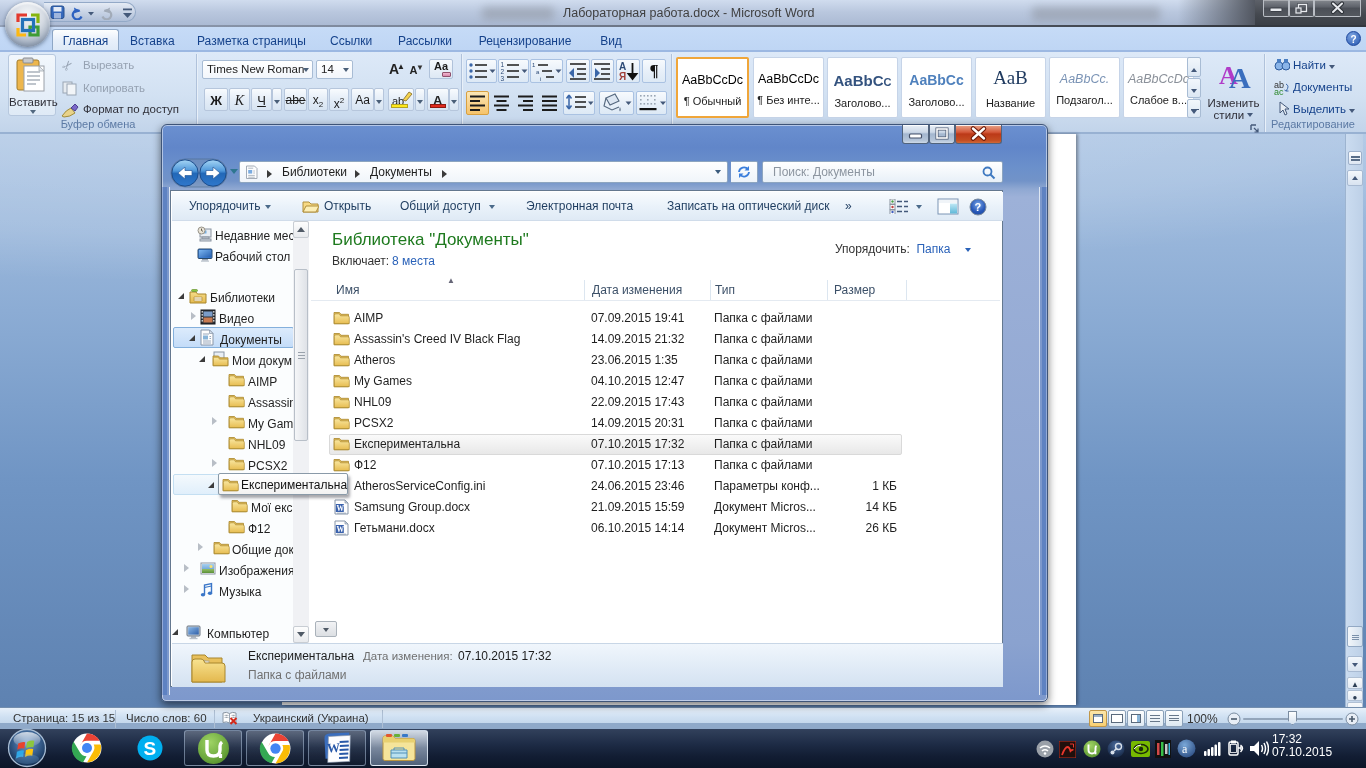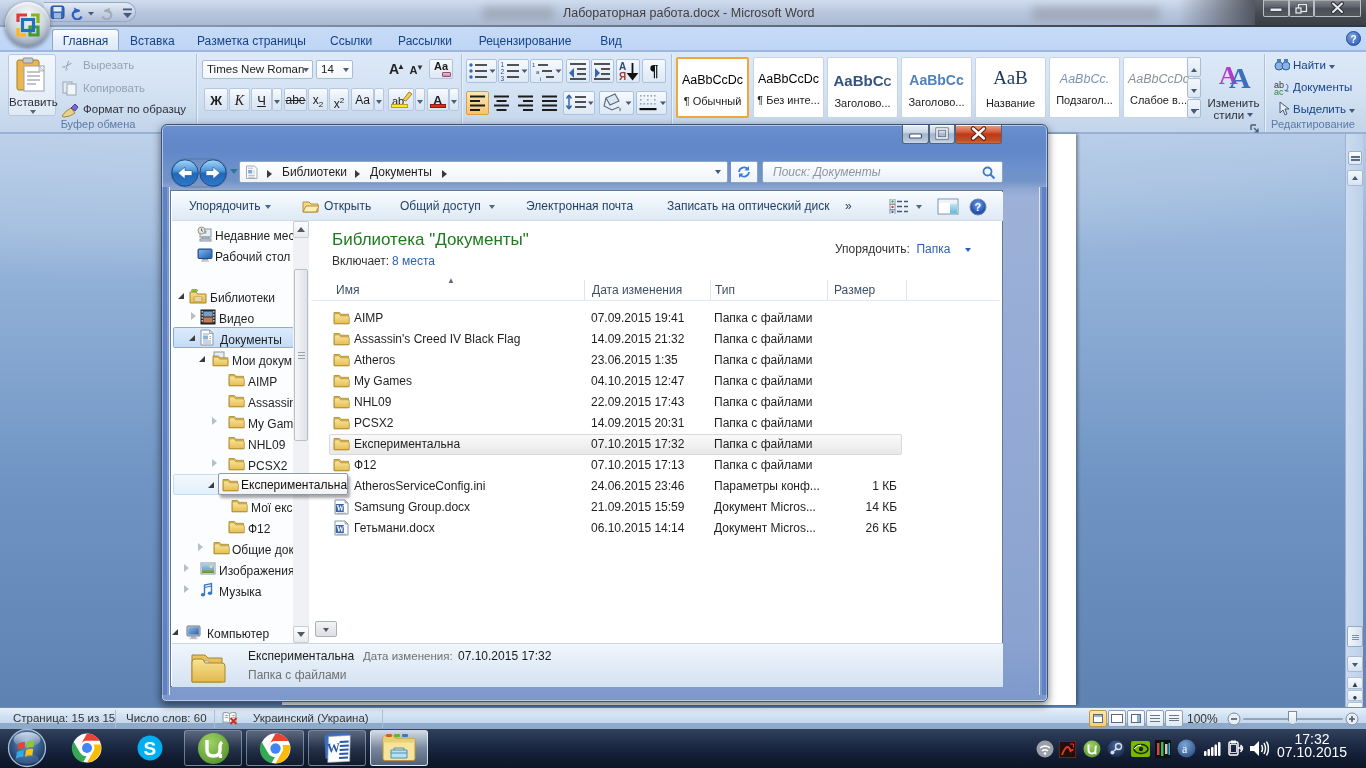--- a/index.html
+++ b/index.html
@@ -44,21 +44,21 @@
 #swoosh{left:0;top:134px;width:1366px;height:220px;background:radial-gradient(ellipse 2000px 310px at 360px -70px,rgba(255,255,255,.32),rgba(255,255,255,.13) 56%,rgba(255,255,255,0) 71%)}
 #wordpage{left:282px;top:134px;width:794px;height:571px;background:#fff;box-shadow:2px 0 3px rgba(0,0,0,.35)}
 #wscroll{left:1345px;top:134px;width:18px;height:573px;background:linear-gradient(90deg,#cbdcf0,#bdd0e7);border-left:1px solid #9db4d0}
 
 #statusbar{left:0;top:707px;width:1366px;height:16px;background:linear-gradient(#e7f0fa,#cfe0f2 60%,#c5d8ec);border-top:1px solid #738eae;font-size:11.5px;color:#333}
 .ssep{position:absolute;top:2px;width:1px;height:18px;background:#aebfd4}
 
 #taskbar{left:0;top:729px;width:1366px;height:39px;background:linear-gradient(#32415c,#1d2b45 40%,#121d33 70%,#0c1628)}
 .tbtn{position:absolute;top:730px;height:36px;border:1px solid rgba(170,190,215,.55);border-radius:3px;background:linear-gradient(rgba(255,255,255,.22),rgba(255,255,255,.06) 50%,rgba(255,255,255,.02))}
 .tbtn.active{background:linear-gradient(rgba(238,245,252,.85),rgba(200,216,235,.55) 50%,rgba(165,190,220,.45));border-color:rgba(230,240,250,.8)}
-#clock{right:14px;top:733px;width:80px;color:#fff;font-size:14px;text-align:center;line-height:13px}
+#clock{right:14px;top:733px;width:80px;color:#fff;font-size:12px;line-height:13px}
 
 #explorer{left:161px;top:124px;width:887px;height:578px;border-radius:6px 6px 5px 5px;background:linear-gradient(180deg,#6b90d0,#6186c9 22px,#6b90cb 42px,#7293c8 56px,#8fa8d2 64px,#9db1d8 72px,#8aa2cf 90%,#7d98cc);border:1px solid #3f5578;box-shadow:0 3px 9px rgba(0,0,0,.55), inset 0 0 0 1px rgba(255,255,255,.5)}
 #excontent{position:absolute;left:8px;top:65px;width:833px;height:497px;background:#fff;border:1px solid #64788f}
 .ecap{position:absolute;top:0;height:19px;border:1px solid #51637c;border-top:none;border-radius:0 0 3px 3px;background:linear-gradient(#e9eff6,#ccd8e7 40%,#a3b6cf 50%,#b4c4d8 85%,#cdd9e7);box-shadow:inset 0 1px 0 rgba(255,255,255,.85)}
 #eclose{background:linear-gradient(#e8a58c,#d4593a 40%,#bc3918 50%,#c44d22 85%,#d06838)}
 
 .navbox{position:absolute;top:36px;height:22px;background:linear-gradient(#fff,#f0f5fa);border:1px solid #8da5c0;border-radius:2px;font-size:12px;color:#1f1f1f}
 
 #etoolbar{position:absolute;left:1px;top:1px;width:831px;height:29px;background:linear-gradient(#f9fcfe,#eaf2fa 50%,#dfeaf5);border-bottom:1px solid #d0dcea;font-size:12px;color:#1e3c5f}
 
@@ -155,21 +155,21 @@
  <div class="gray" style="position:absolute;left:83px;top:7px;font-size:11.5px">Вырезать</div>
  <svg style="position:absolute;left:62px;top:29px" width="16" height="15" viewBox="0 0 16 15">
       <rect x="1" y="1" width="9" height="11" fill="#e6ebf0" stroke="#9aa6b4"></rect>
       <rect x="5" y="3" width="9" height="11" fill="#f2f5f8" stroke="#9aa6b4"></rect>
     </svg>
  <div class="gray" style="position:absolute;left:83px;top:30px;font-size:11.5px">Копировать</div>
  <svg style="position:absolute;left:60px;top:50px" width="20" height="17" viewBox="0 0 20 17">
   <path d="M2 14 q4 -6 9 -8 l4 5 q-5 4 -11 4 z" fill="#e8d28a" stroke="#a08c3c"></path>
   <path d="M11 6 l4 -4 3 3 -3 4 z" fill="#7a68c8" stroke="#4c3e90"></path>
  </svg>
- <div style="position:absolute;left:83px;top:51px;font-size:11.5px;color:#2f2f38">Формат по образцу</div>
+ <div style="position:absolute;left:83px;top:51px;font-size:11.5px;color:#2f2f38">Формат по доступ</div>
  <div class="rlabel" style="left:0;width:196px">Буфер обмена</div>
 
  <div class="combo" style="left:202px;top:8px;width:111px;height:19px">Times New Roman<span style="position:absolute;right:3px;top:7px;width:0;height:0;border-left:3px solid transparent;border-right:3px solid transparent;border-top:4px solid #4a5f78"></span></div>
  <div class="combo" style="left:316px;top:8px;width:37px;height:19px">14<span style="position:absolute;right:3px;top:7px;width:0;height:0;border-left:3px solid transparent;border-right:3px solid transparent;border-top:4px solid #4a5f78"></span></div>
  <div style="position:absolute;left:384px;top:8px;width:20px;height:19px;font-size:14px;font-weight:bold;color:#222;text-align:center;line-height:19px">А<span style="position:absolute;top:-3px;right:-1px;font-size:8px">▲</span></div>
  <div style="position:absolute;left:405px;top:10px;width:17px;height:17px;font-size:11px;font-weight:bold;color:#222;text-align:center;line-height:17px">А<span style="position:absolute;top:-3px;right:-2px;font-size:8px;color:#333">▼</span></div>
  <div class="sbtn" style="left:429px;top:7px;width:24px;height:20px;font-size:11px"><b>Aa</b><span style="position:absolute;right:1px;bottom:1px;width:9px;height:5px;background:linear-gradient(#f2b8d0,#d888ac);border:1px solid #90506c;border-radius:1px"></span></div>
  <div class="fbtn" style="left:204px;width:24px;font-weight:bold;font-size:13px">Ж</div>
  <div class="fbtn" style="left:229px;width:21px;font-style:italic;font-family:'Liberation Serif',serif;font-size:14px">К</div>
  <div class="fbtn" style="left:251px;width:21px;text-decoration:underline;font-size:13px">Ч</div>
@@ -475,21 +475,21 @@
   </div>
   <div style="position:absolute;left:569px;top:36px;width:27px;height:22px;border:1px solid #8da5c0;border-left:none;border-radius:0 2px 2px 0;background:linear-gradient(#fdfefe,#eef4fa)">
    <svg width="16" height="16" viewBox="0 0 16 16" style="margin:2px 0 0 5px">
         <path d="M3 8 a5 5 0 0 1 9 -2.5" fill="none" stroke="#3a7edc" stroke-width="1.8"></path>
         <path d="M13 2 v4.5 h-4.5 z" fill="#3a7edc"></path>
         <path d="M13 8 a5 5 0 0 1 -9 2.5" fill="none" stroke="#3a7edc" stroke-width="1.8"></path>
         <path d="M3 14 v-4.5 h4.5 z" fill="#3a7edc"></path>
       </svg>
   </div>
   <div class="navbox" style="left:600px;width:241px;background:linear-gradient(#fff,#e8f0f8)">
-    <span style="position:absolute;left:10px;top:3px;font-style:italic;color:#8c95a0">Поиск: Документы</span>
+    <span style="position:absolute;left:10px;top:3px;color:#8c95a0">Поиск: Документы</span>
     <svg width="14" height="14" viewBox="0 0 14 14" style="position:absolute;right:6px;top:4px">
         <circle cx="5.5" cy="5.5" r="4" fill="none" stroke="#3f79c0" stroke-width="1.8"></circle>
         <path d="M8.5 8.5 l4 4" stroke="#3f79c0" stroke-width="2"></path>
       </svg>
   </div>
   <div style="position:absolute;left:0;top:62px;width:8px;height:508px;background:linear-gradient(90deg,#93aad8 0 1px,#5e82c2 1px 5px,#7c98cc 5px 7px,#dde6f2 7px 8px)"></div>
   <div style="position:absolute;right:0;top:62px;width:8px;height:508px;background:linear-gradient(270deg,#93aad8 0 1px,#5e82c2 1px 5px,#7c98cc 5px 7px,#dde6f2 7px 8px)"></div>
   <div id="excontent">
     <div id="etoolbar">
       <span style="position:absolute;left:17px;top:7px">Упорядочить</span>

